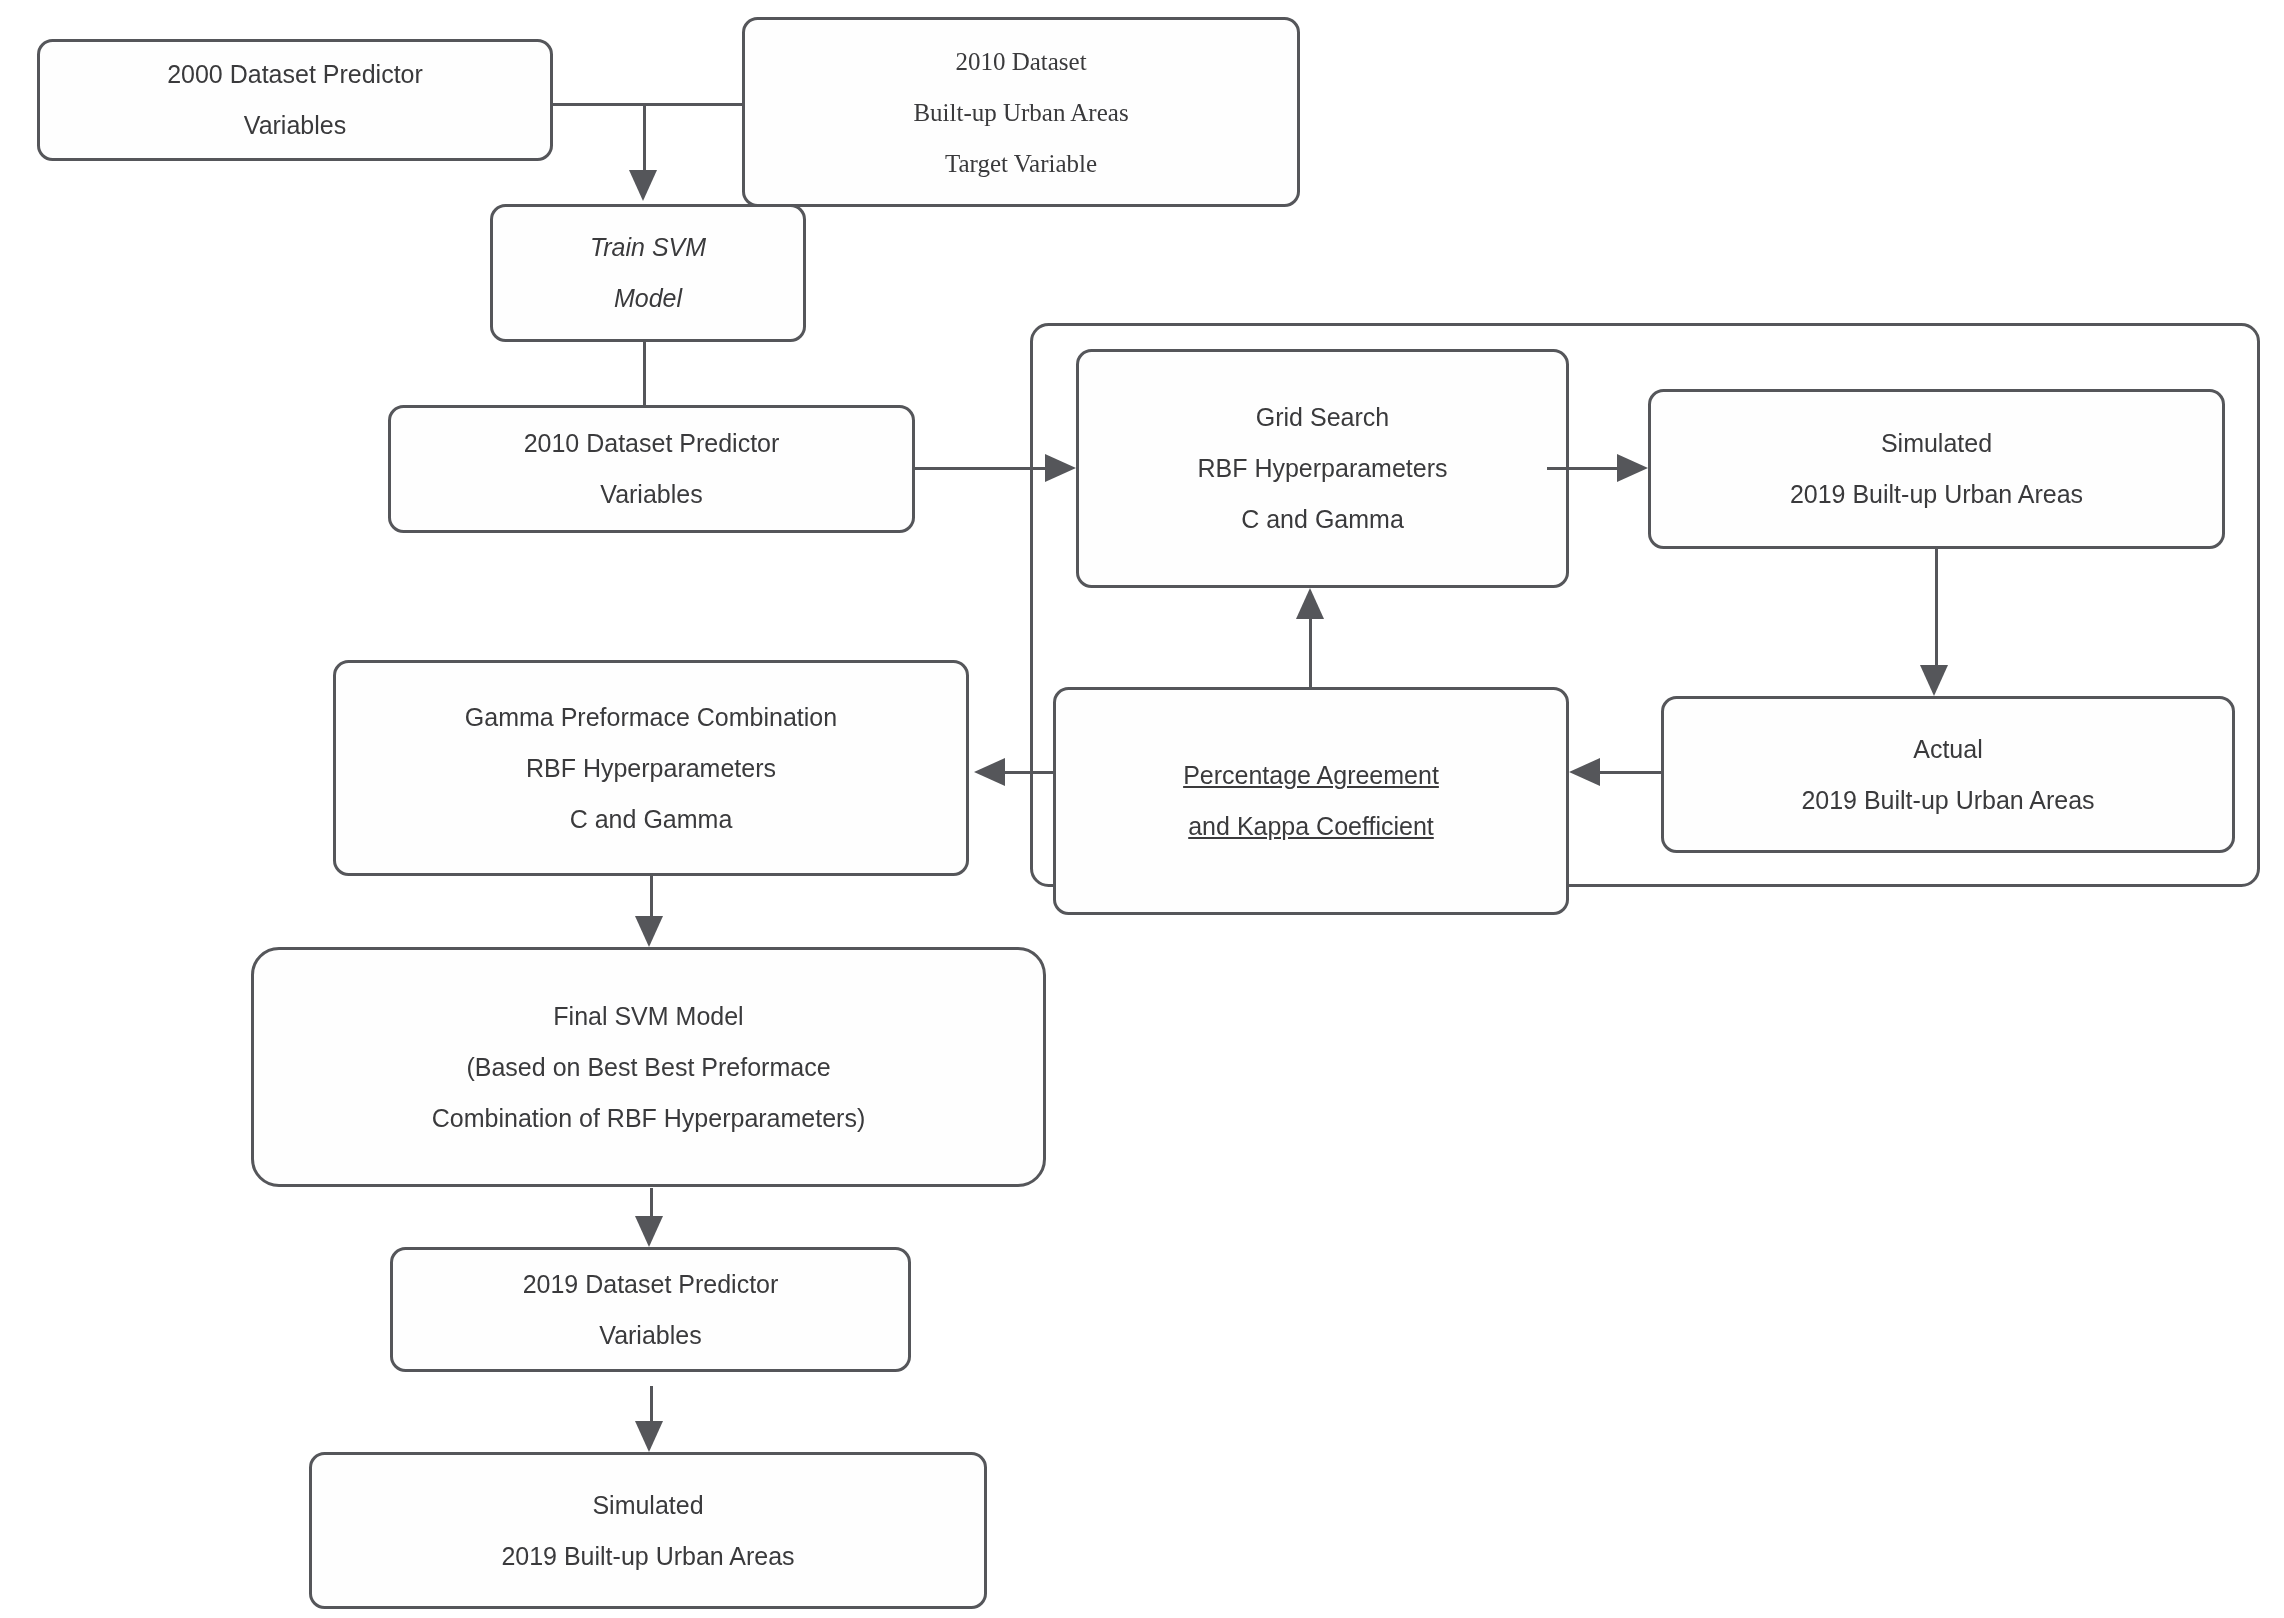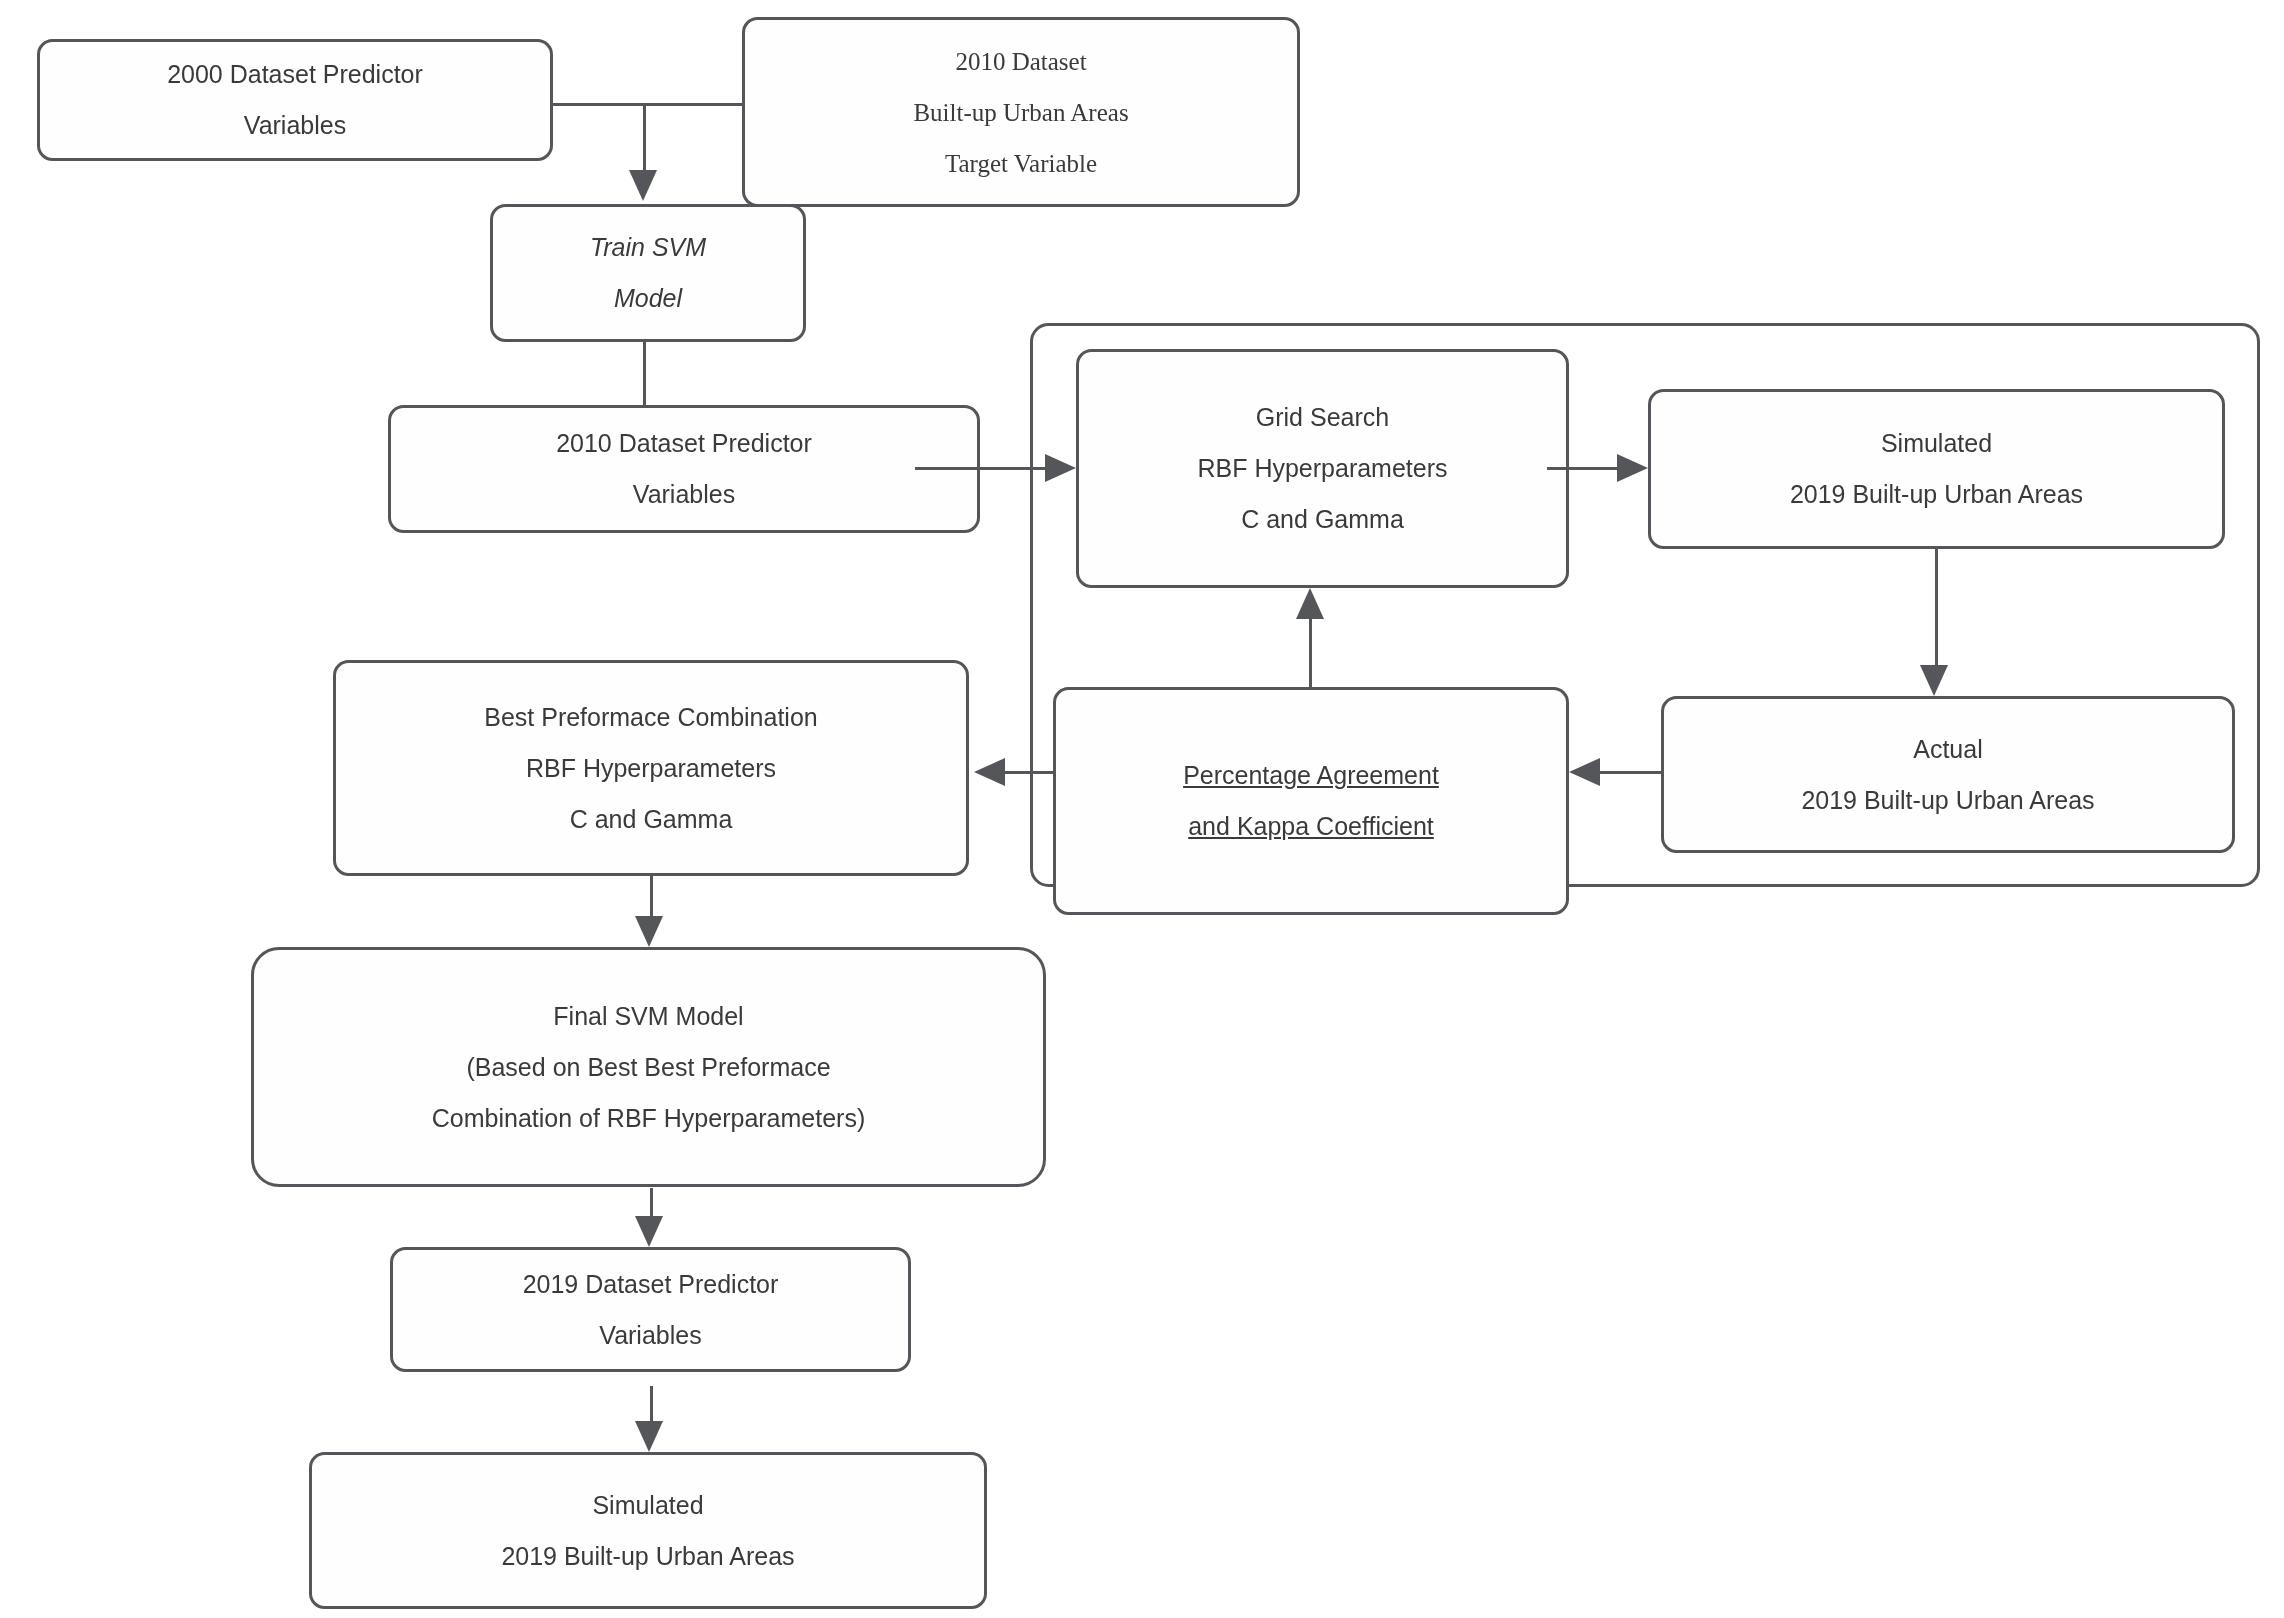--- a/index.html
+++ b/index.html
@@ -85,21 +85,21 @@
     <div class="line">2010 Dataset</div>
     <div class="line">Built-up Urban Areas</div>
     <div class="line">Target Variable</div>
   </div>
 
   <div class="node" style="left:490px; top:204px; width:316px; height:138px;font-style:italic;">
     <div class="line">Train SVM</div>
     <div class="line">Model</div>
   </div>
 
-  <div class="node" style="left:388px; top:405px; width:592px; height:128px;">
+  <div class="node" style="left:388px; top:405px; width:527px; height:128px;">
     <div class="line">2010 Dataset Predictor</div>
     <div class="line">Variables</div>
   </div>
 
   <div class="node" style="left:1076px; top:349px; width:493px; height:239px;">
     <div class="line">Grid Search</div>
     <div class="line">RBF Hyperparameters</div>
     <div class="line">C and Gamma</div>
   </div>
 
@@ -112,21 +112,21 @@
     <div class="line">Actual</div>
     <div class="line">2019 Built-up Urban Areas</div>
   </div>
 
   <div class="node" style="left:1053px; top:687px; width:516px; height:228px;text-decoration:underline;">
     <div class="line">Percentage Agreement</div>
     <div class="line">and Kappa Coefficient</div>
   </div>
 
   <div class="node" style="left:333px; top:660px; width:636px; height:216px;">
-    <div class="line">Best Preformace Combination</div>
+    <div class="line">Gamma Preformace Combination</div>
     <div class="line">RBF Hyperparameters</div>
     <div class="line">C and Gamma</div>
   </div>
 
   <div class="node" style="left:251px; top:947px; width:795px; height:240px;border-radius:28px;">
     <div class="line">Final SVM Model</div>
     <div class="line">(Based on Best Best Preformace</div>
     <div class="line">Combination of RBF Hyperparameters)</div>
   </div>
 

